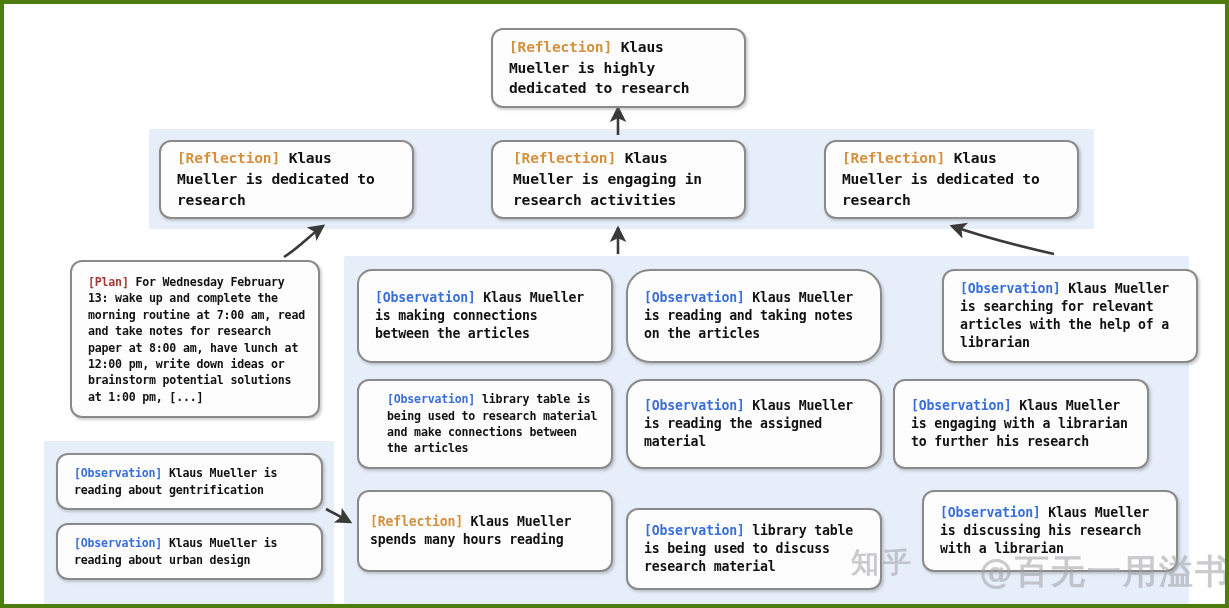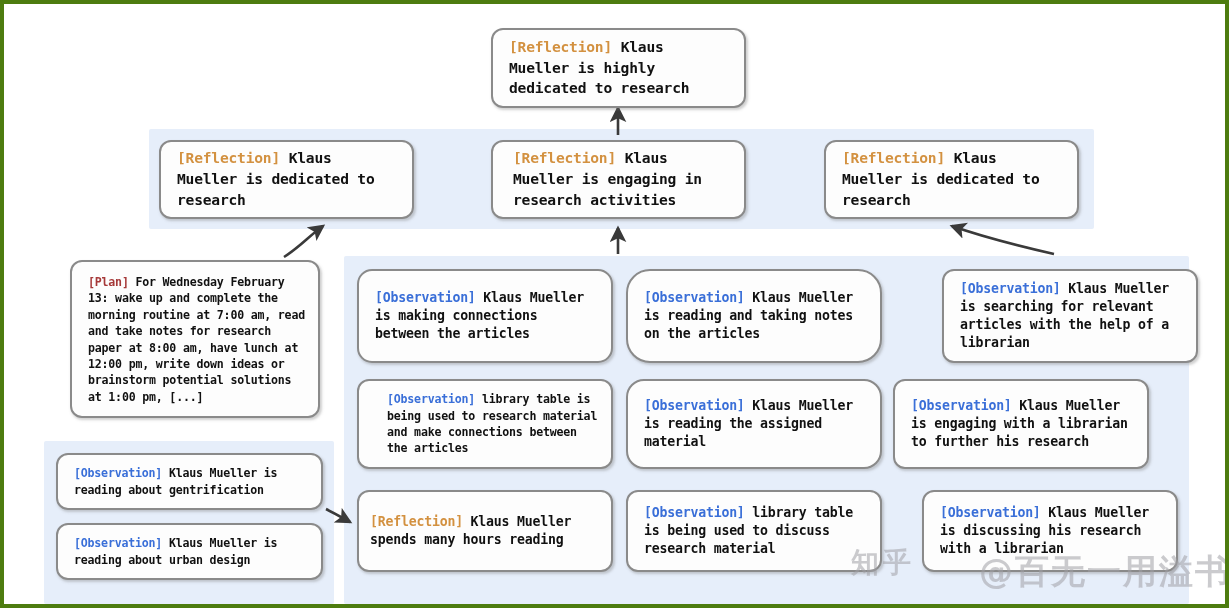--- a/index.html
+++ b/index.html
@@ -136,21 +136,21 @@
   </div>
 
   <div class="node fs13" style="left:622px; top:265px; width:256px; height:94px;border-radius:24px;">
     <div class="txt"><span class="tag-observation">[Observation]</span><span> Klaus Mueller is reading and taking notes on the articles</span></div>
   </div>
 
   <div class="node fs13" style="left:622px; top:375px; width:256px; height:90px;border-radius:18px;">
     <div class="txt"><span class="tag-observation">[Observation]</span><span> Klaus Mueller is reading the assigned material</span></div>
   </div>
 
-  <div class="node fs13" style="left:622px; top:486px; width:256px; height:82px;">
+  <div class="node fs13" style="left:622px; top:504px; width:256px; height:82px;">
     <div class="txt"><span class="tag-observation">[Observation]</span><span> library table is being used to discuss research material</span></div>
   </div>
 
   <div class="node fs13" style="left:918px; top:265px; width:256px; height:94px;margin-left:20px;">
     <div class="txt"><span class="tag-observation">[Observation]</span><span> Klaus Mueller is searching for relevant articles with the help of a librarian</span></div>
   </div>
 
   <div class="node fs13" style="left:876px; top:375px; width:256px; height:90px;margin-left:13px;">
     <div class="txt"><span class="tag-observation">[Observation]</span><span> Klaus Mueller is engaging with a librarian to further his research</span></div>
   </div>

